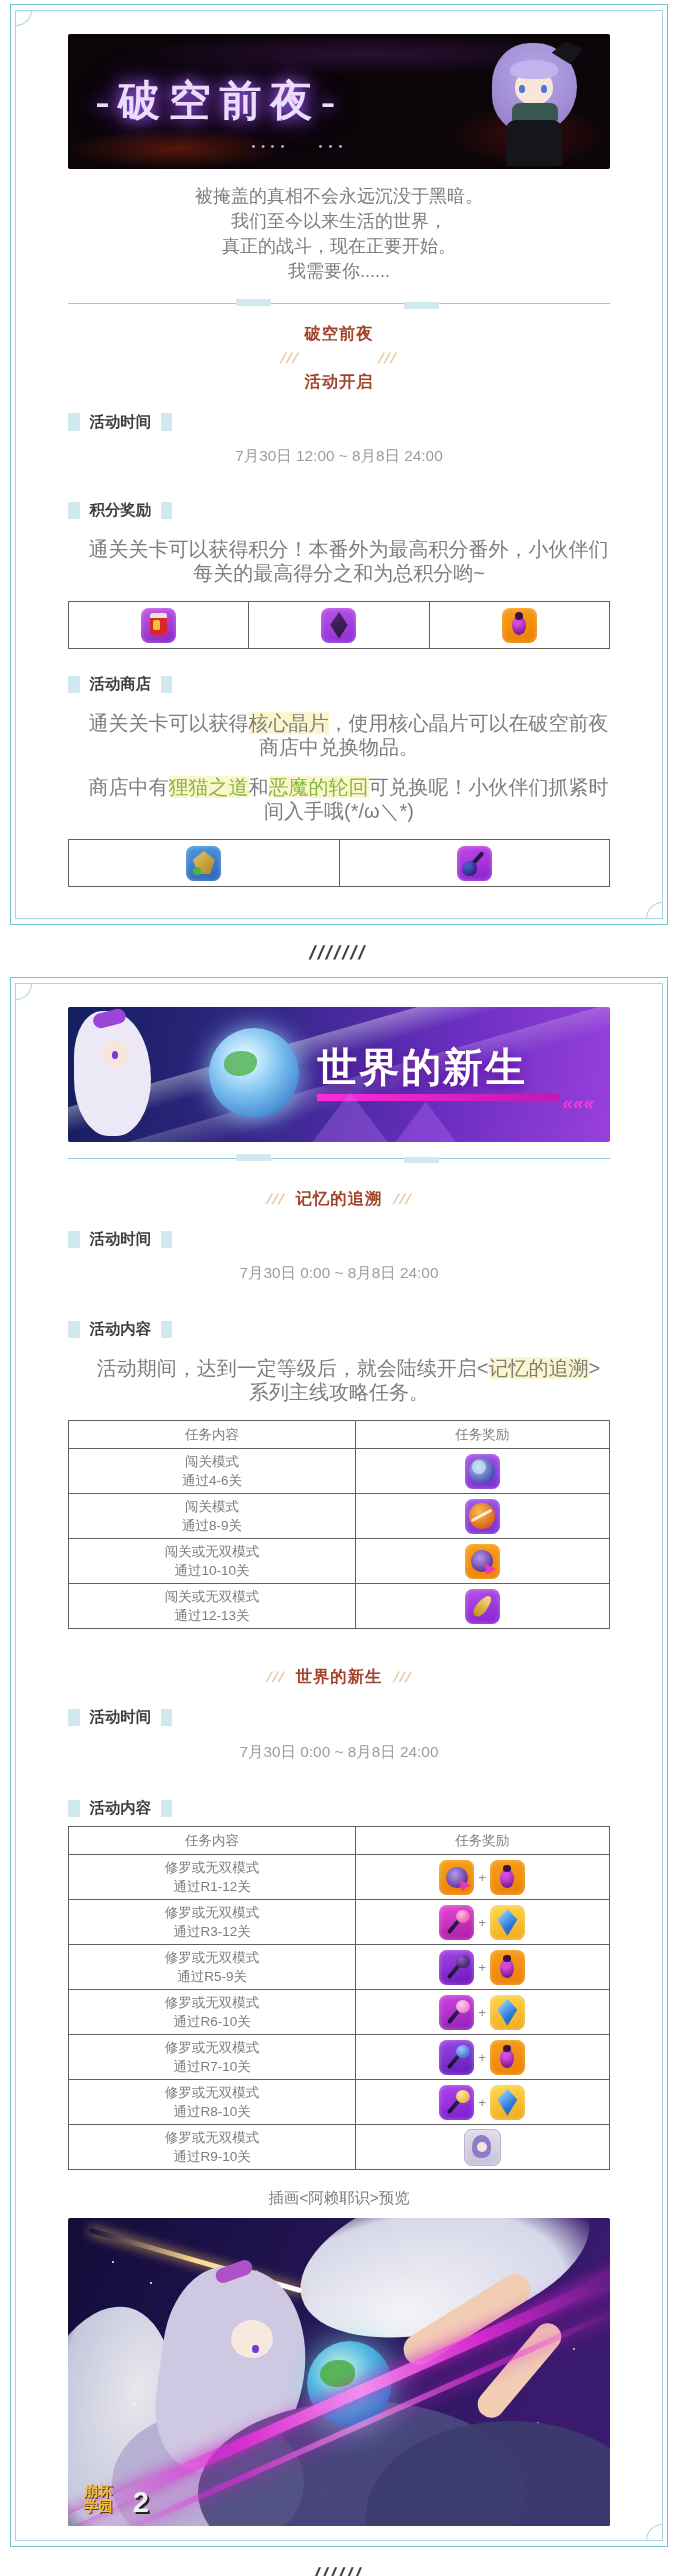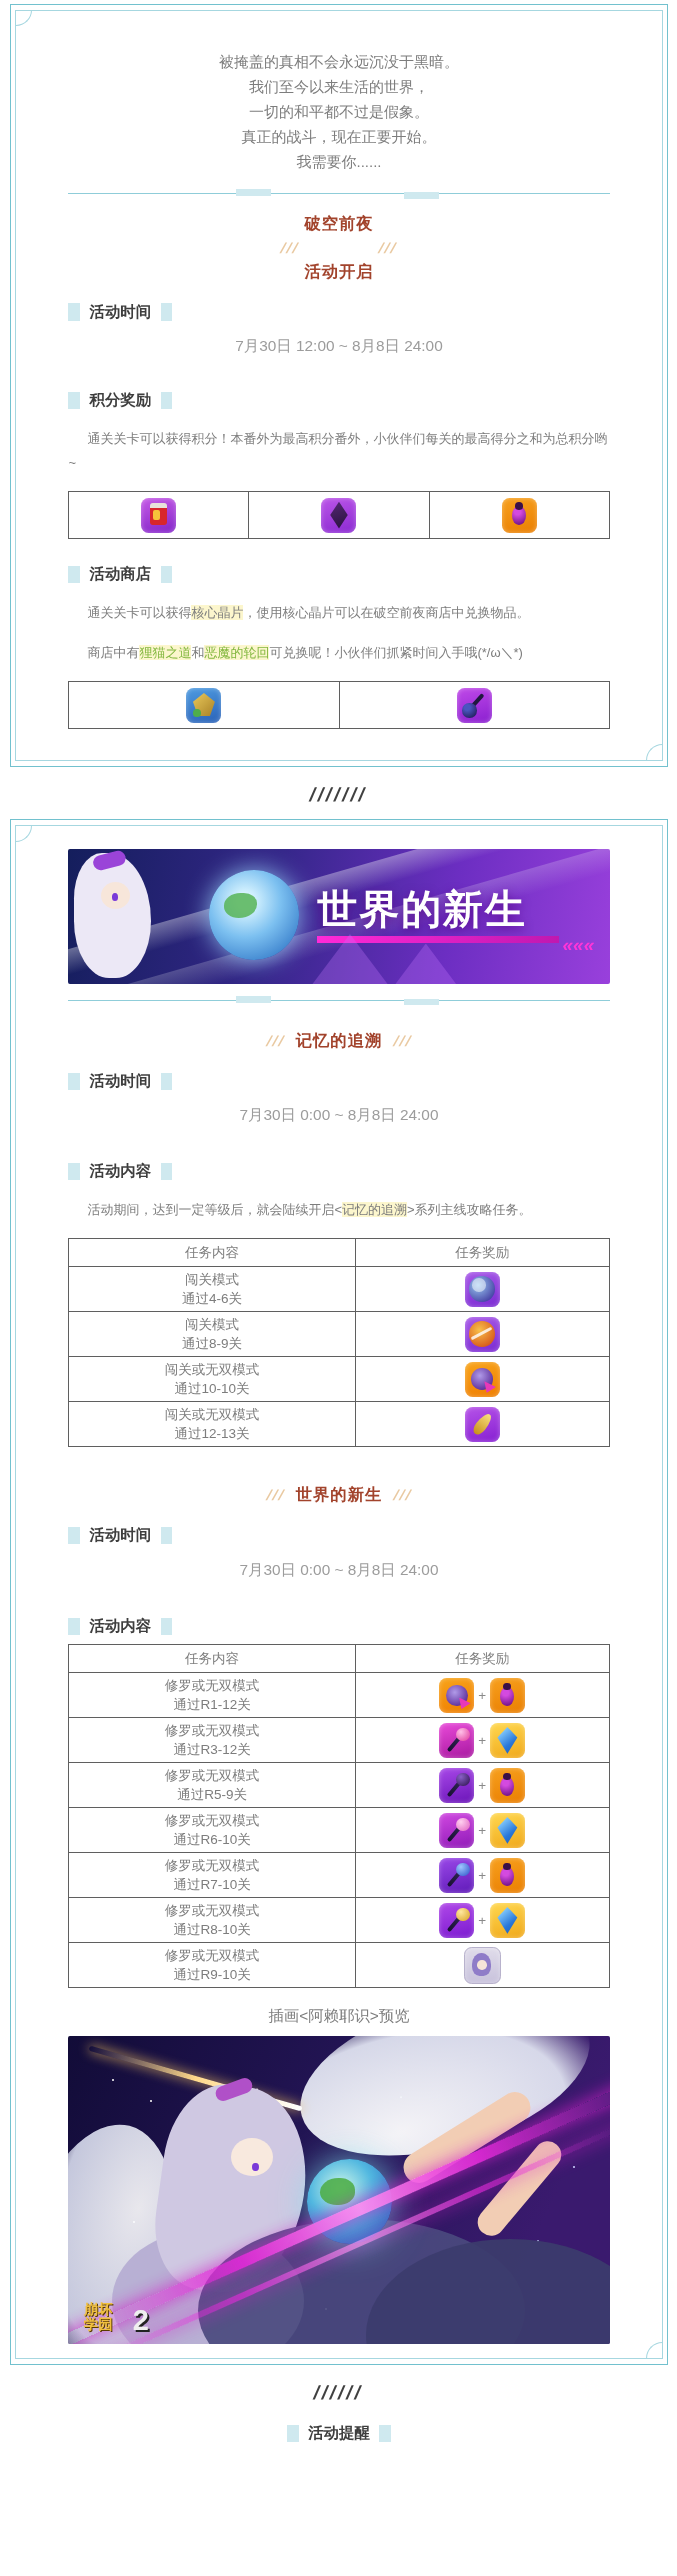--- a/index.html
+++ b/index.html
@@ -6,37 +6,37 @@
   body{width:678px;font-family:"Liberation Sans","DejaVu Sans",sans-serif;padding-bottom:17.3px;}
   
   .card{margin:3.8px 9.6px 0 9.6px;border:1.9px solid #72c1ce;background:#fff;}
   .card-inner{position:relative;border:1px solid #a6d7e0;margin:4.8px;}
   .arc{position:absolute;width:15.4px;height:15.4px;border:1px solid #a6d7e0;}
   .arc.tl{top:-1px;left:-1px;border-top:none;border-left:none;border-bottom-right-radius:100%;}
   .arc.br{bottom:-1px;right:-1px;border-bottom:none;border-right:none;border-top-left-radius:100%;}
   .card-body{padding:23px 52px 13.5px 52px;}
   
   .intro{text-align:center;margin:15.4px 0 17.3px 0;}
-  .intro p{margin:0;color:#7d7d7d;font-size:15px;line-height:25px;}
+  .intro p{margin:0;color:#7d7d7d;font-size:18px;line-height:25px;}
   .divider{position:relative;height:1px;background:#8fcdd9;margin:19px 0;}
   .divider .acc{position:absolute;width:35px;height:6.7px;background:#cfe9ef;}
   .divider .acc.a1{left:31%;top:-3.8px;}
   .divider .acc.a2{left:62%;top:-1px;}
   .t-red{color:#a2432c;font-weight:bold;font-size:16.3px;margin:0;text-align:center;letter-spacing:1px;}
   .sl{color:#e9c9a1;font-weight:bold;font-style:italic;font-size:14.4px;letter-spacing:1.9px;display:inline-block;transform:skewX(-10deg);}
   .slashrow{text-align:center;margin:3.8px 0;}
   .slashrow .sl{margin:0 40px;}
   .inline-title{text-align:center;margin:29px 0 5.8px 0;}
   .inline-title .sl{margin:0 11.5px;}
   .inline-title .t-red{display:inline-block;}
   .shead{display:flex;align-items:center;gap:9.6px;margin:19px 0 7.7px 0;font-weight:bold;color:#3e3e3e;font-size:15.4px;}
   .shead.center{justify-content:center;}
   .sq{width:11.5px;height:17.3px;background:#cfe9ef;}
   .date{color:#9c9c9c;font-size:15.4px;text-align:center;margin:13.5px 0 21px 0;}
-  .para{color:#7d7d7d;font-size:13px;line-height:24px;margin:16px 0;text-indent:19px;}
+  .para{color:#7d7d7d;font-size:20px;line-height:24px;margin:16px 0;text-indent:19px;text-align:center;}
   .green{color:#84b840;}
   .hl{background:#fcf6cd;}
   
   table{border-collapse:collapse;width:100%;margin:7.7px 0 17.3px 0;}
   td,th{border:1px solid #5f5f5f;color:#7d7d7d;font-size:13.5px;font-weight:normal;text-align:center;vertical-align:middle;}
   .rtable td{height:44px;}
   .qtable th{height:25px;}
   .qtable td{height:42px;line-height:19px;}
   .qtable .c1{width:53%;}
   .plus{color:#8a8a8a;font-size:13.5px;margin:0 3.8px;vertical-align:middle;display:inline-block;}
@@ -178,25 +178,38 @@
 </style>
 </head>
 <body>
 
 <div class="card">
  <div class="card-inner">
   <i class="arc tl"></i>
   <i class="arc br"></i>
   <div class="card-body">
 
+    <div class="banner1">
+      <div class="b1-title">-破空前夜-</div>
+      <i class="b1-dots"></i>
+      <div class="b1-char">
+        <i class="hair"></i>
+        <i class="bow"></i>
+        <i class="face"></i>
+        <i class="bangs"></i>
+        <i class="eye l"></i>
+        <i class="eye r"></i>
+        <i class="scarf"></i>
+        <i class="torso"></i>
+      </div>
+    </div>
 
     <div class="intro">
       <p>被掩盖的真相不会永远沉没于黑暗。</p>
       <p>我们至今以来生活的世界，</p>
-      <p>一切的和平都不过是假象。</p>
       <p>真正的战斗，现在正要开始。</p>
       <p>我需要你......</p>
     </div>
 
     <div class="divider">
       <i class="acc a1"></i>
       <i class="acc a2"></i>
     </div>
 
     <div>

